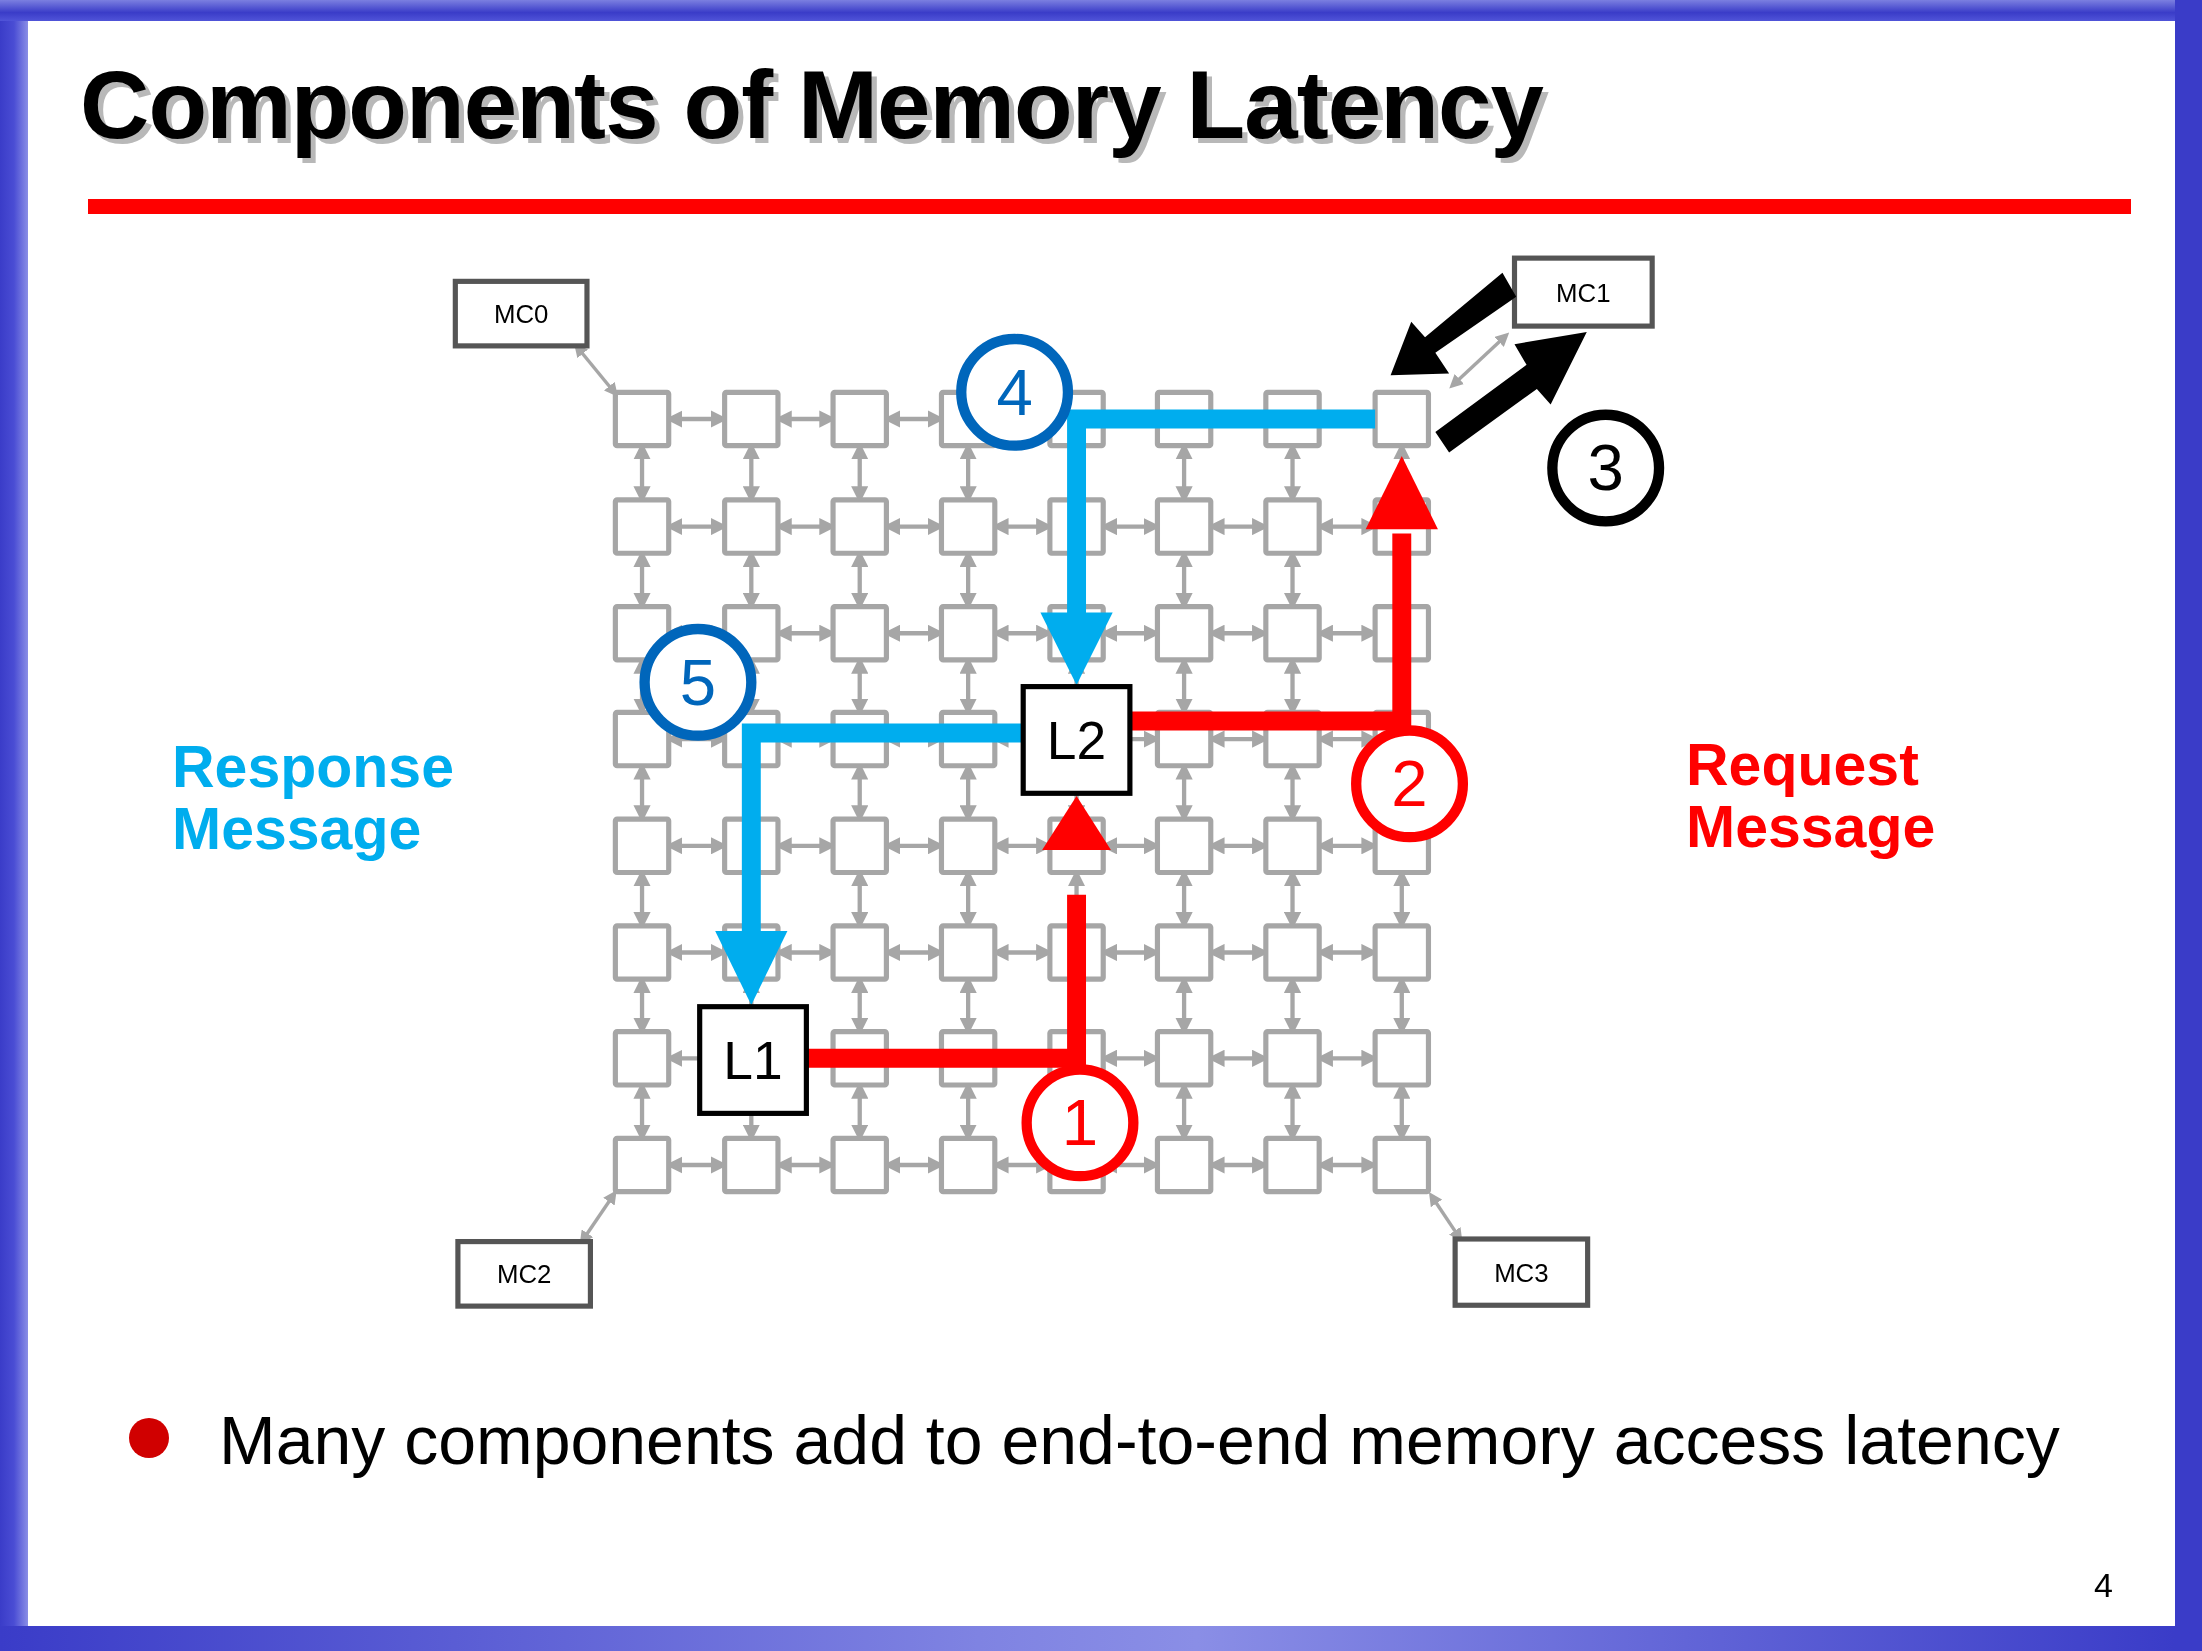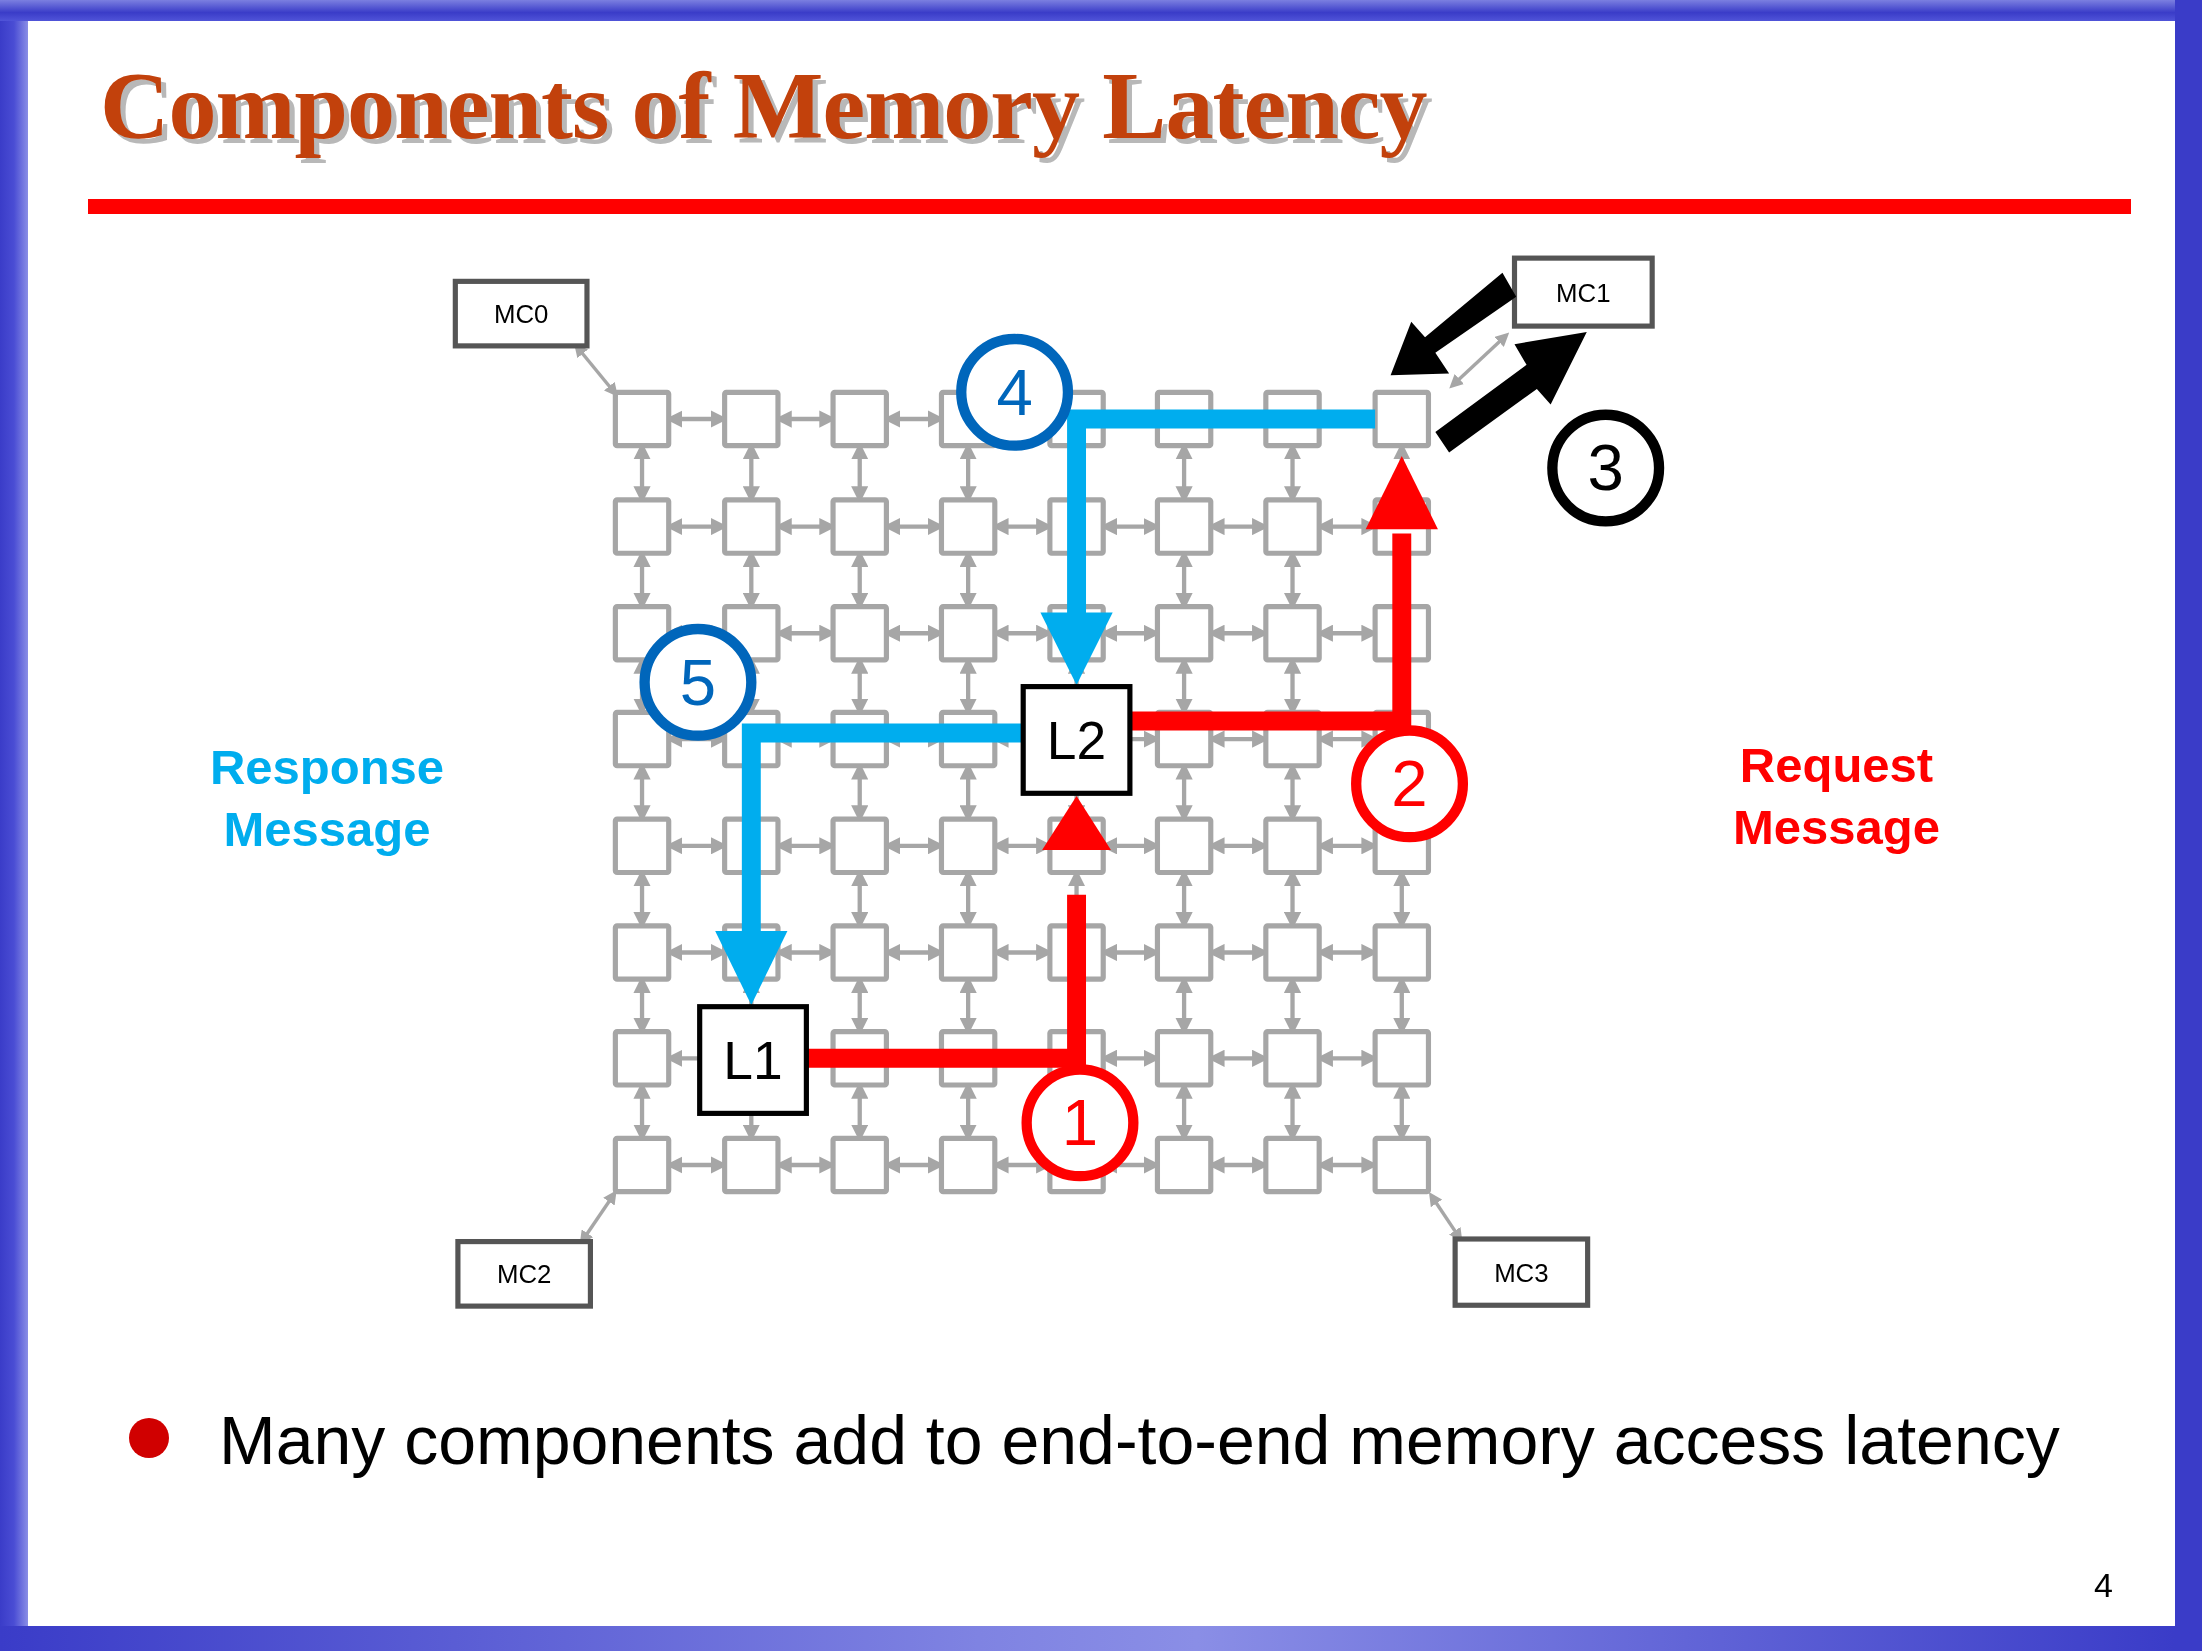--- a/index.html
+++ b/index.html
@@ -1,24 +1,24 @@
 <!DOCTYPE html>
 <html style="font-size:13.8px"><head>
 <meta charset="utf-8">
 <style>
   html, body { margin: 0; padding: 0; }
   body { width: 2203px; height: 1652px; position: relative; overflow: hidden; background: #ffffff; font-family: "Liberation Sans", sans-serif; }
   .frame-top { position: absolute; left: 0; top: 0; width: 2203px; height: 20.6px; background: linear-gradient(180deg, #7b7fe0 0%, #3a3cc8 60%, #5054d8 100%); }
   .frame-left { position: absolute; left: 0; top: 20.6px; width: 28px; height: 1631px; background: linear-gradient(90deg, #3a3cc8 0%, #4a4dd4 50%, #8a8ee6 100%); }
   .frame-right { position: absolute; left: 2175px; top: 0; width: 27.5px; height: 1652px; background: #3a3cc8; }
   .frame-bottom { position: absolute; left: 0; top: 1626px; width: 2175px; height: 26px; background: linear-gradient(90deg, #3a3cc8 0%, #7f83e2 45%, #8a8ee6 55%, #3a3cc8 100%); }
-  .title { position: absolute; left: 100px; top: 50px; font-size: 96px; font-weight: bold; color: #c2410c; letter-spacing: -0.9px; text-shadow: 5.2px 5.2px 0 #b8b8b8; white-space: nowrap; font-family: Liberation Serif, serif; }
+  .title { position: absolute; left: 80px; top: 50px; font-size: 96px; font-weight: bold; color: #000000; letter-spacing: -0.9px; text-shadow: 5.2px 5.2px 0 #b8b8b8; white-space: nowrap; }
   .title-rule { position: absolute; left: 88px; top: 199px; width: 2043px; height: 14.6px; background: #ff0000; }
   svg.diagram { position: absolute; left: 0; top: 0; }
-  .side-label { position: absolute; font-size: 49px; font-weight: bold; text-align: center; line-height: 62px; white-space: nowrap; }
+  .side-label { position: absolute; font-size: 59px; font-weight: bold; text-align: left; line-height: 62px; white-space: nowrap; }
   .resp-label { left: 172px; top: 736px; width: 310px; color: #00adee; }
   .req-label { left: 1686px; top: 734px; width: 301px; color: #ff0000; }
   .bullet { position: absolute; left: 129px; top: 1418px; width: 40px; height: 40px; border-radius: 50%; background: #d00000; }
   .bullet-text { position: absolute; left: 219px; top: 1401px; font-size: 68px; color: #000000; white-space: nowrap; }
   .page-num { position: absolute; left: 2094px; top: 1566px; font-size: 34px; color: #000000; }
 </style>
 </head>
 <body>
 
 <div class="frame-top"></div>

